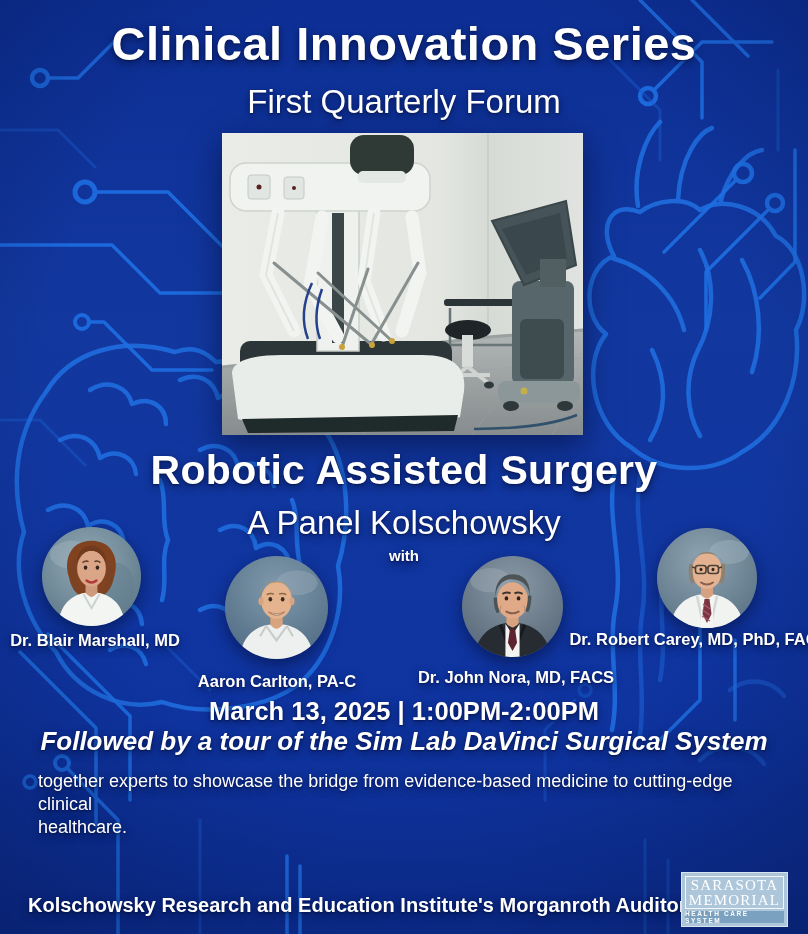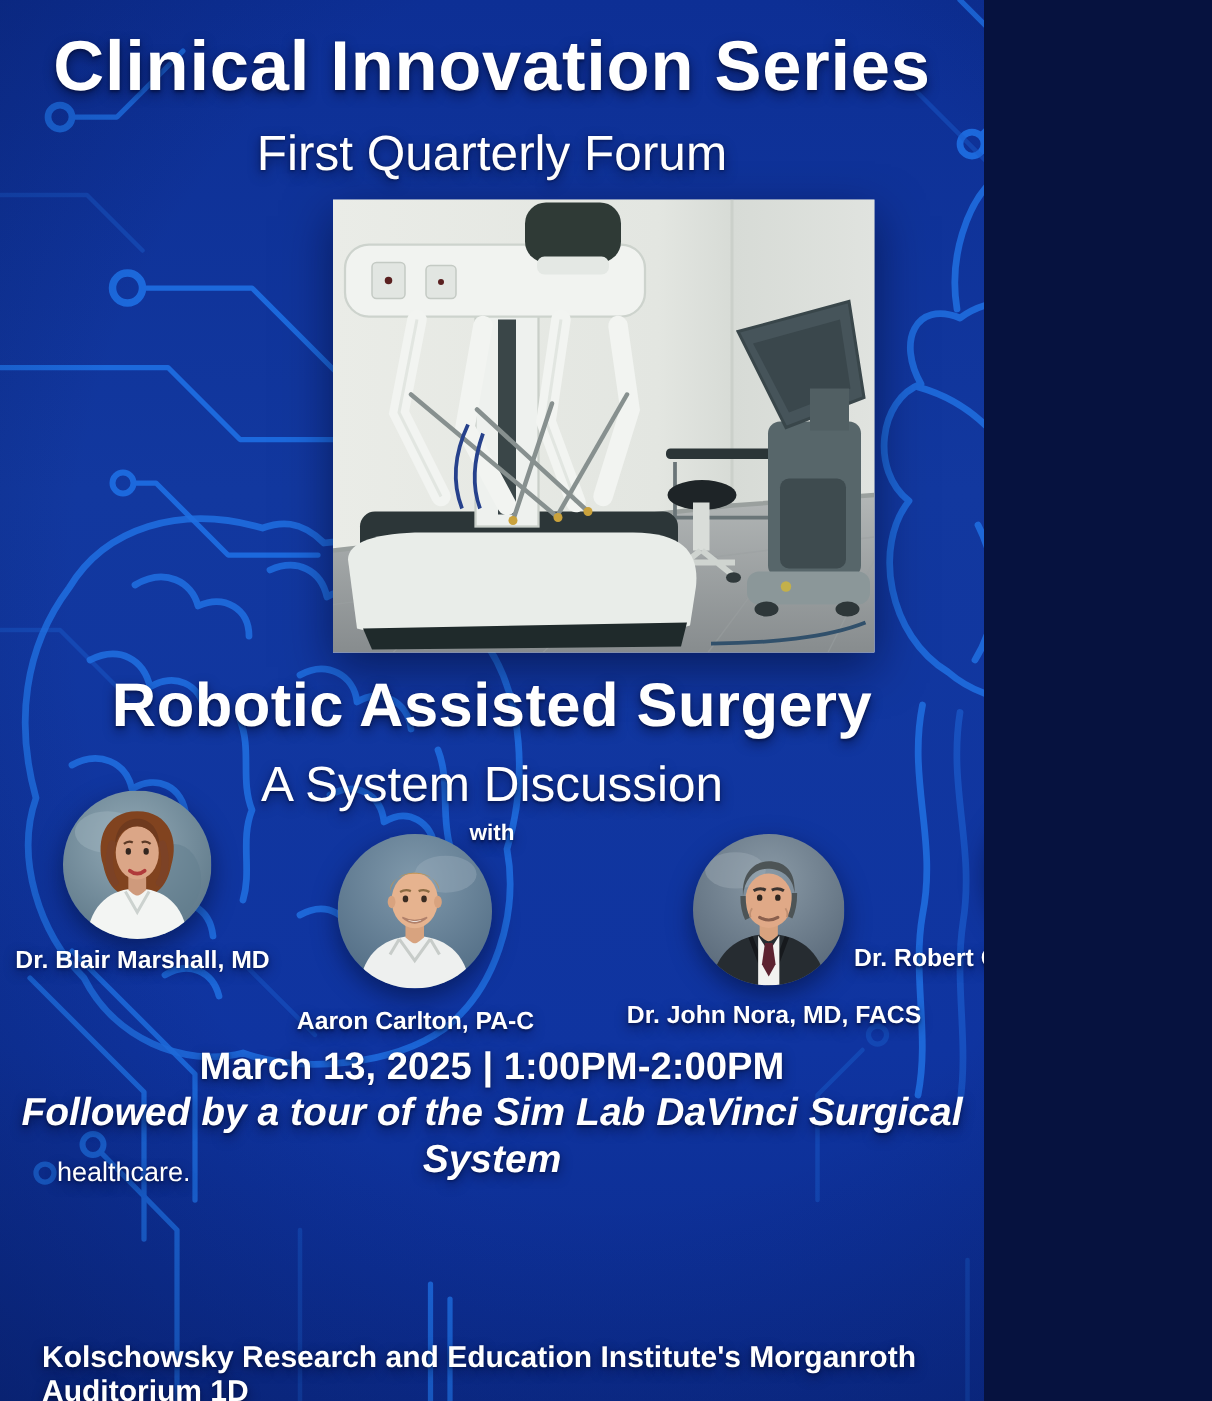--- a/index.html
+++ b/index.html
@@ -1,18 +1,18 @@
 <!DOCTYPE html>
 <html><head>
 <meta charset="utf-8">
 <style>
   html,body{margin:0;padding:0;background:#06123f;}
   .poster{
     position:relative;
-    width:656px;height:934px;
+    width:808px;height:934px;
     overflow:hidden;
     font-family:"Liberation Sans",sans-serif;
     color:#ffffff;
   }
   .bg{position:absolute;left:0;top:0;}
   .abs{position:absolute;}
   .center{left:0;right:0;text-align:center;}
   .shadow{text-shadow:0 3px 8px rgba(3,10,45,.6),0 1px 2px rgba(3,10,45,.55);}
   .poster-title{top:16px;font-size:47px;font-weight:bold;letter-spacing:.5px;}
   .forum-subtitle{top:83px;font-size:33px;font-weight:400;}
@@ -226,21 +226,21 @@
             <circle cx="170" cy="208" r="3"></circle>
             <circle cx="120" cy="214" r="3"></circle>
           </g>
         <path d="M90,150 q-14,30 -4,56 M100,156 q-10,28 -2,50" stroke="#26418c" stroke-width="2.5" fill="none"></path>
       </g>
       <path d="M355,282 C330,292 290,296 252,296" stroke="#31506b" stroke-width="2.5" fill="none"></path>
     </svg>
   </div>
 
   <div class="abs center shadow topic-title">Robotic Assisted Surgery</div>
-  <div class="abs center shadow panel-subtitle">A System Discussion</div>
+  <div class="abs center shadow panel-subtitle">A Panel Kolschowsky</div>
   <div class="abs center shadow with-label">with</div>
 
   <div class="pcircle" style="left:42px;top:527px;width:99px;height:99px;">
     <svg viewBox="0 0 100 100">
       <defs>
           <radialGradient id="av1" cx="0.45" cy="0.35" r="0.9">
         <stop offset="0" stop-color="#93aab6"></stop>
             <stop offset="1" stop-color="#4f6a7c"></stop>
           </radialGradient>
         </defs>
@@ -342,20 +342,21 @@
       <ellipse cx="56" cy="41.5" rx="1.5" ry="1.8" fill="#33281f"></ellipse>
       <path d="M44,54.5 q6,4 12,0" stroke="#8a5f4d" stroke-width="2" fill="none" stroke-linecap="round"></path>
     </svg>
   </div>
   <div class="pname shadow" style="left:569px;top:630px;">Dr. Robert Carey, MD, PhD, FACS</div>
 
   <div class="abs center shadow event-datetime">March 13, 2025 | 1:00PM-2:00PM</div>
   <div class="abs center shadow tour-note">Followed by a tour of the Sim Lab DaVinci Surgical System</div>
 
   <div class="abs shadow description">
+    <div>together experts to showcase the bridge from evidence-based medicine to cutting-edge clinical</div>
     <div>healthcare.</div>
   </div>
 
   <div class="abs shadow venue-line">Kolschowsky Research and Education Institute's Morganroth Auditorium 1D</div>
 
   <div class="abs logo-box">
     <div class="logo-inner">
       <span>SARASOTA</span>
       <span>MEMORIAL</span>
     </div>

